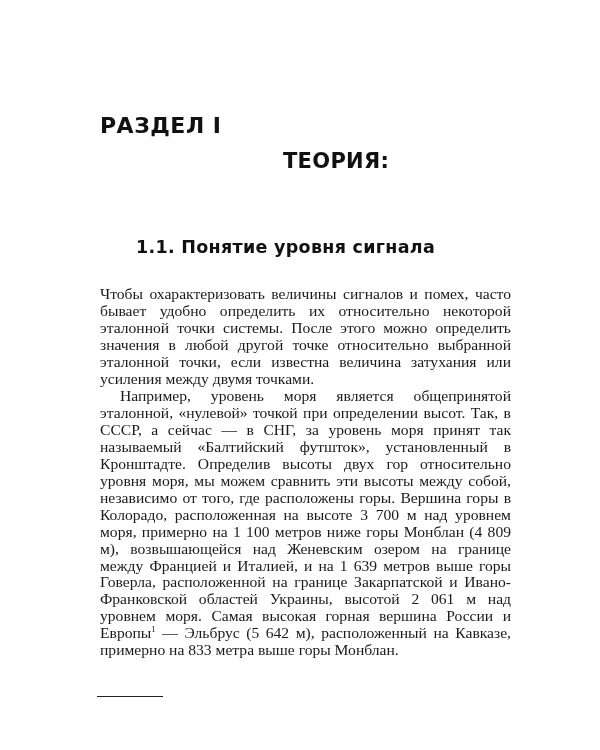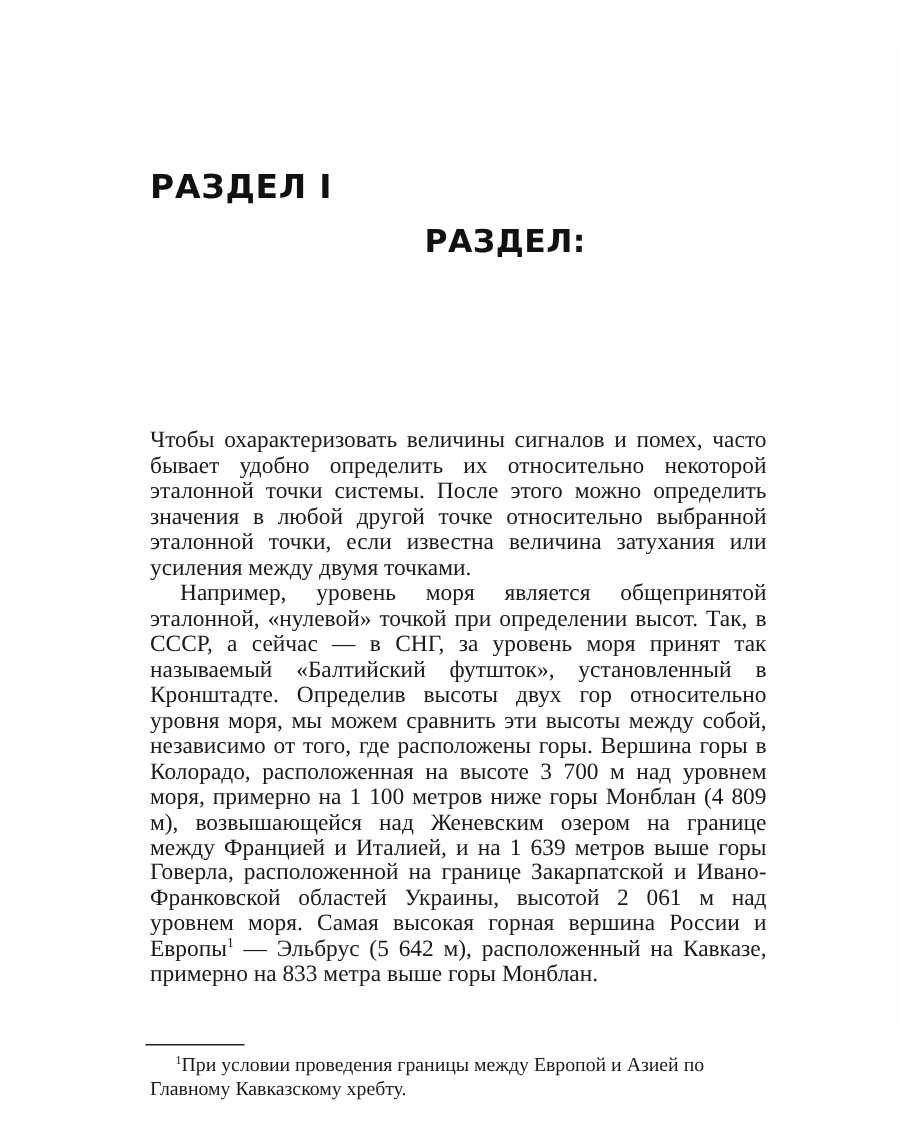--- a/index.html
+++ b/index.html
@@ -41,28 +41,29 @@
   .footnote sup { font-size: 8px; vertical-align: 5px; }
 </style>
 </head>
 <body>
 
 <div class="page">
 
   <div class="section-label">РАЗДЕЛ I</div>
 
   <div class="part-title">
-    <div>РАЗДЕЛ:</div>
+    <div>ТЕОРИЯ:</div>
   </div>
 
+  <div class="subsection">
+    <span>1.1.</span>
+    <span>Понятие уровня сигнала</span>
+  </div>
 
   <div class="body">
     <p>Чтобы охарактеризовать величины сигналов и помех, часто бывает удобно определить их относительно некоторой эталонной точки системы. После этого можно определить значения в любой другой точке относительно выбранной эталонной точки, если известна величина затухания или усиления между двумя точками.</p>
     <p class="indent"><span>Например, уровень моря является общепринятой эталонной, «нулевой» точкой при определении высот. Так, в СССР, а сейчас — в СНГ, за уровень моря принят так называемый «Балтийский футшток», установленный в Кронштадте. Определив высоты двух гор относительно уровня моря, мы можем сравнить эти высоты между собой, независимо от того, где расположены горы. Вершина горы в Колорадо, расположенная на высоте 3 700 м над уровнем моря, примерно на 1 100 метров ниже горы Монблан (4 809 м), возвышающейся над Женевским озером на границе между Францией и Италией, и на 1 639 метров выше горы Говерла, расположенной на границе Закарпатской и Ивано-Франковской областей Украины, высотой 2 061 м над уровнем моря. Самая высокая горная вершина России и Европы</span><sup>1</sup><span> — Эльбрус (5 642 м), расположенный на Кавказе, примерно на 833 метра выше горы Монблан.</span></p>
   </div>
 
   <div class="fn-rule"></div>
 
-  <div class="footnote">
-    <p><sup>1</sup><span>При условии проведения границы между Европой и Азией по Главному Кавказскому хребту.</span></p>
-  </div>
 
 </div>
 
 </body></html>

